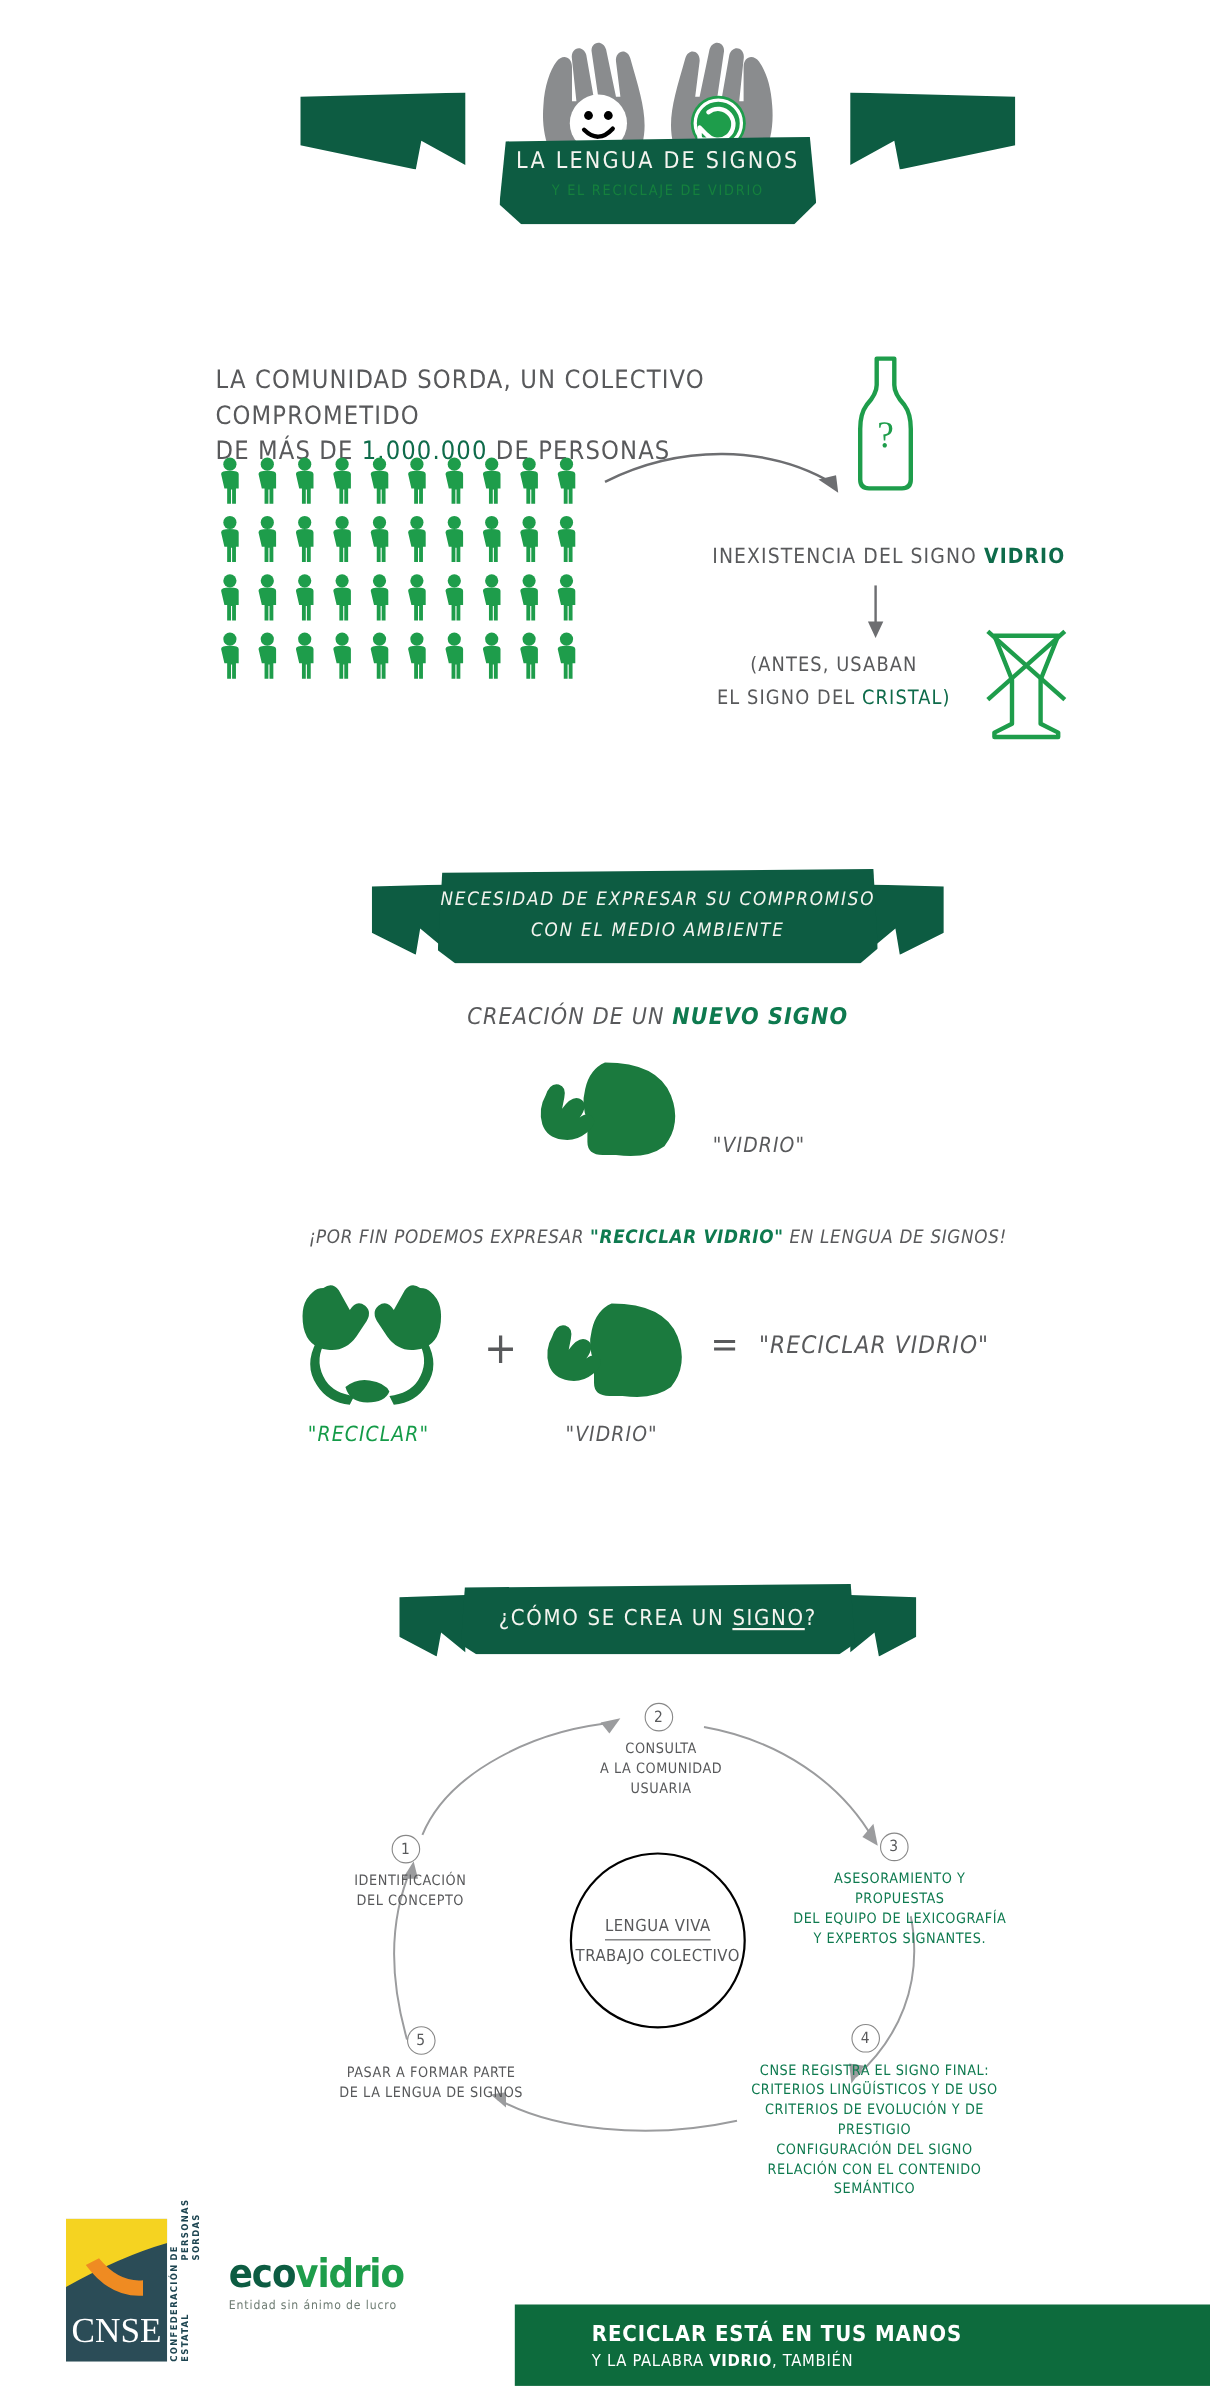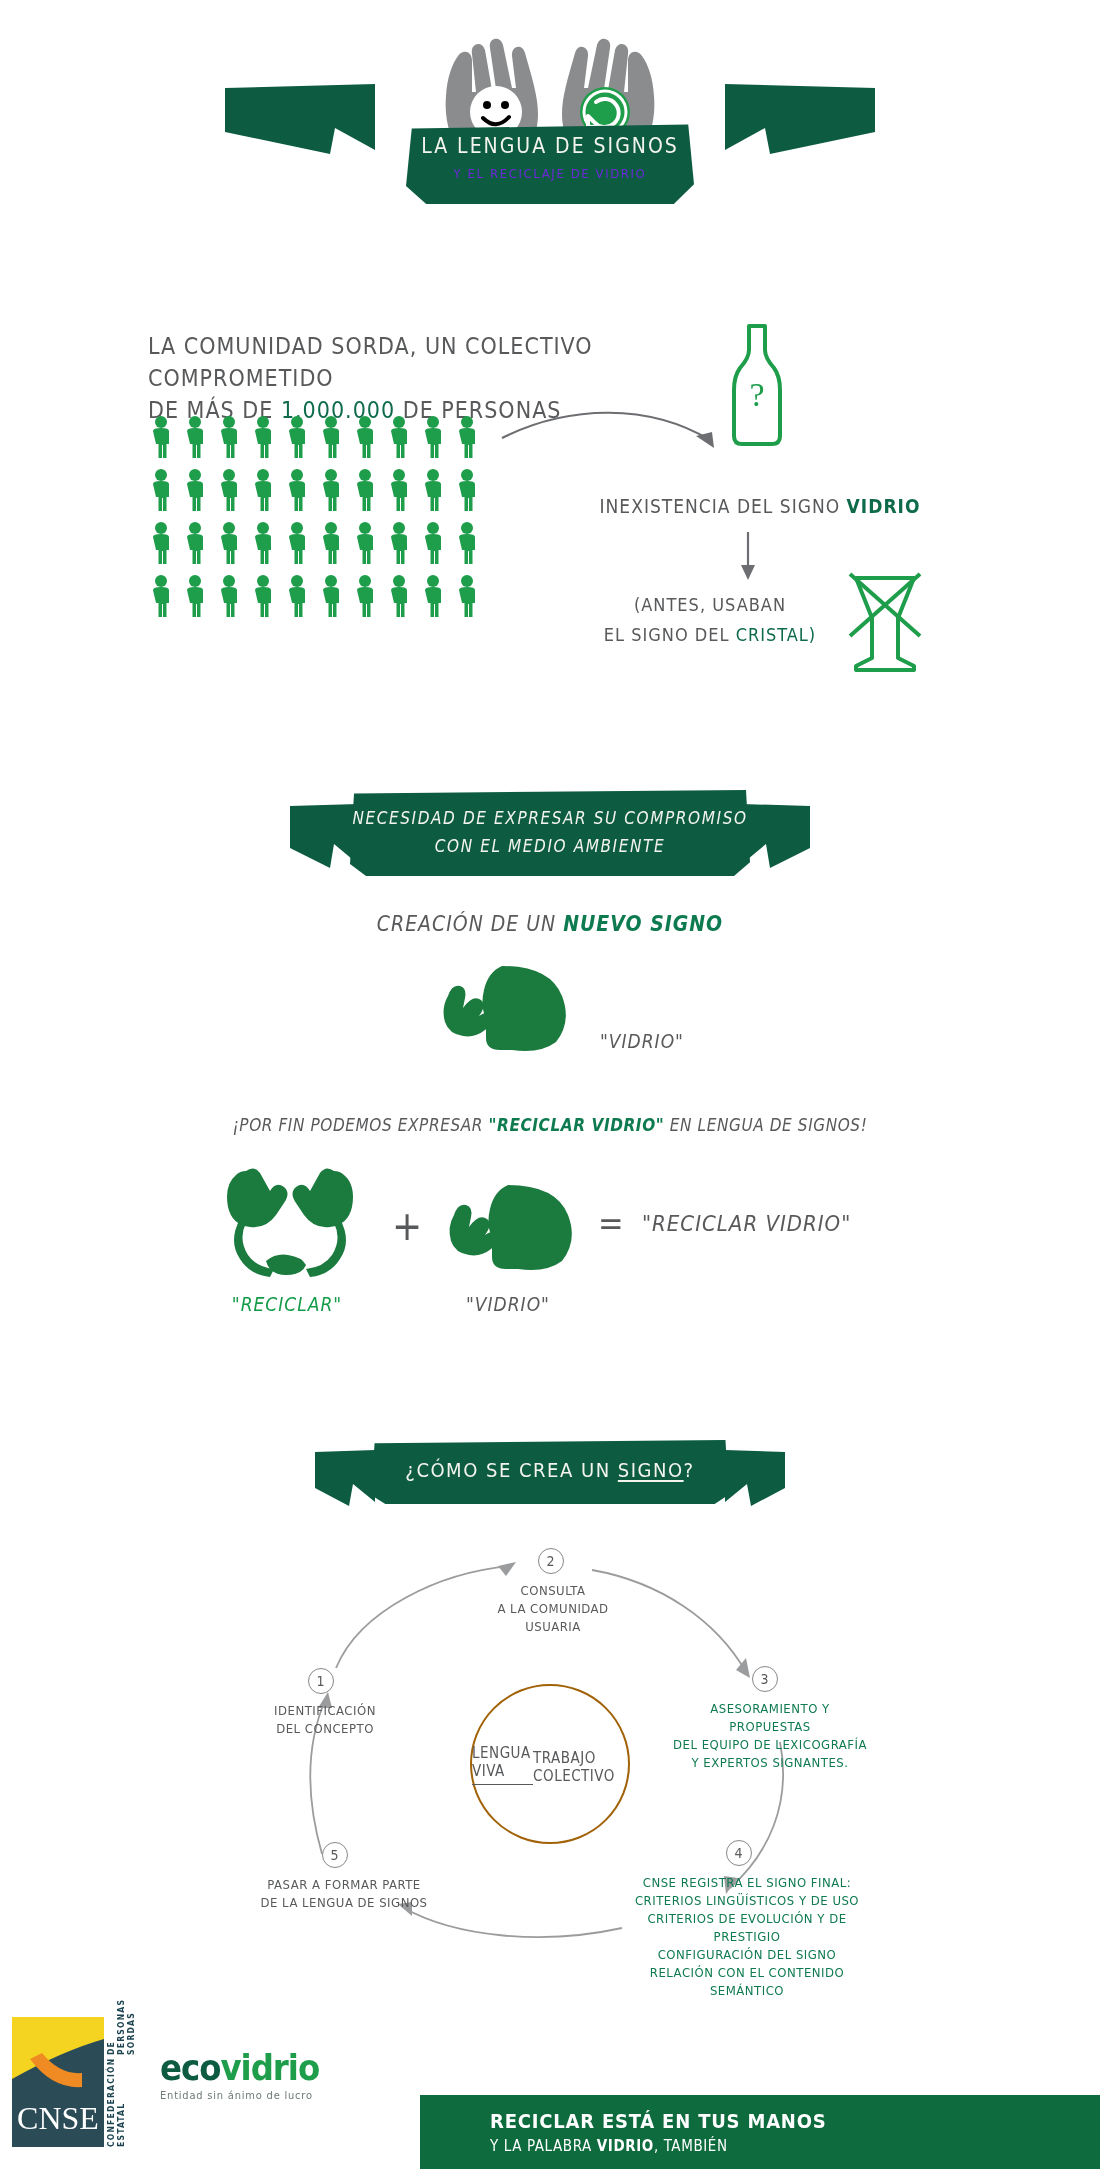--- a/index.html
+++ b/index.html
@@ -3,21 +3,21 @@
 <meta charset="utf-8">
 <style>
   * { box-sizing: border-box; margin: 0; padding: 0; }
   html, body {
     width: 1100px;
     height: 2169px;
     background: #ffffff;
     font-family: "DejaVu Sans Condensed", "Liberation Sans", sans-serif;
     overflow: hidden;
   }
-  .page { position: relative; width: 892px; height: 2169px; background: #fff; }
+  .page { position: relative; width: 892px; height: 2169px; background: #fff; margin-left: 48px; }
 
   
   .hand {
     font-family: "Liberation Sans Narrow", "DejaVu Sans Condensed", "Liberation Sans", sans-serif;
     text-transform: uppercase;
     letter-spacing: 1px;
     color: #58595b;
     font-weight: 400;
   }
   .green { color: #0e6b4a; }
@@ -38,21 +38,21 @@
     background: #0d5c42;
     clip-path: polygon(2% 8%, 98% 3%, 100% 76%, 93% 100%, 7% 100%, 0% 78%);
     box-shadow: 0 0 0 3px #fff;
   }
   .banner-main .t1 {
     position: absolute; left: 0; right: 0; top: 12px; text-align: center;
     color: #f4f4ef; font-size: 21px; letter-spacing: 2px;
   }
   .banner-main .t2 {
     position: absolute; left: 0; right: 0; top: 44px; text-align: center;
-    color: #6d28d9; font-size: 13px; letter-spacing: 1.6px;
+    color: #15803d; font-size: 13px; letter-spacing: 1.6px;
   }
 
   
   #sec1 { position: absolute; left: 0; top: 300px; width: 1100px; height: 430px; }
   #sec1 .lead {
     position: absolute; left: 148px; top: 30px; width: 520px;
     font-size: 23px; line-height: 32px; letter-spacing: 1px;
   }
   #people-grid {
     position: absolute; left: 148px; top: 115px;
@@ -129,22 +129,22 @@
     display: flex; align-items: center; justify-content: center;
     background: #fff;
   }
   .node-txt {
     position: absolute; font-size: 13px; line-height: 18px; letter-spacing: .5px;
     text-align: center; color: #58595b;
   }
   .node-txt.green { color: #0e7a4f; }
   #center-circle {
     position: absolute; left: 230px; top: 148px; width: 160px; height: 160px;
-    border: 2px solid #a16207; border-radius: 50%;
-    display: flex; align-items: center; justify-content: center;
+    border: 2px solid #000000; border-radius: 50%;
+    display: flex; flex-direction: column; align-items: center; justify-content: center;
   }
   #center-circle .cl1 { font-size: 15px; color: #58595b; letter-spacing: .5px; padding-bottom: 4px; border-bottom: 1.5px solid #58595b; }
   #center-circle .cl2 { font-size: 15px; color: #58595b; letter-spacing: .5px; padding-top: 5px; }
 
   
   #footer { position: absolute; left: 0; top: 1985px; width: 1100px; height: 184px; }
   #cnse-logo { position: absolute; left: 12px; top: 32px; }
   #cnse-side {
     position: absolute; left: 106px; top: 34px; height: 128px;
     writing-mode: vertical-rl; transform: rotate(180deg);

